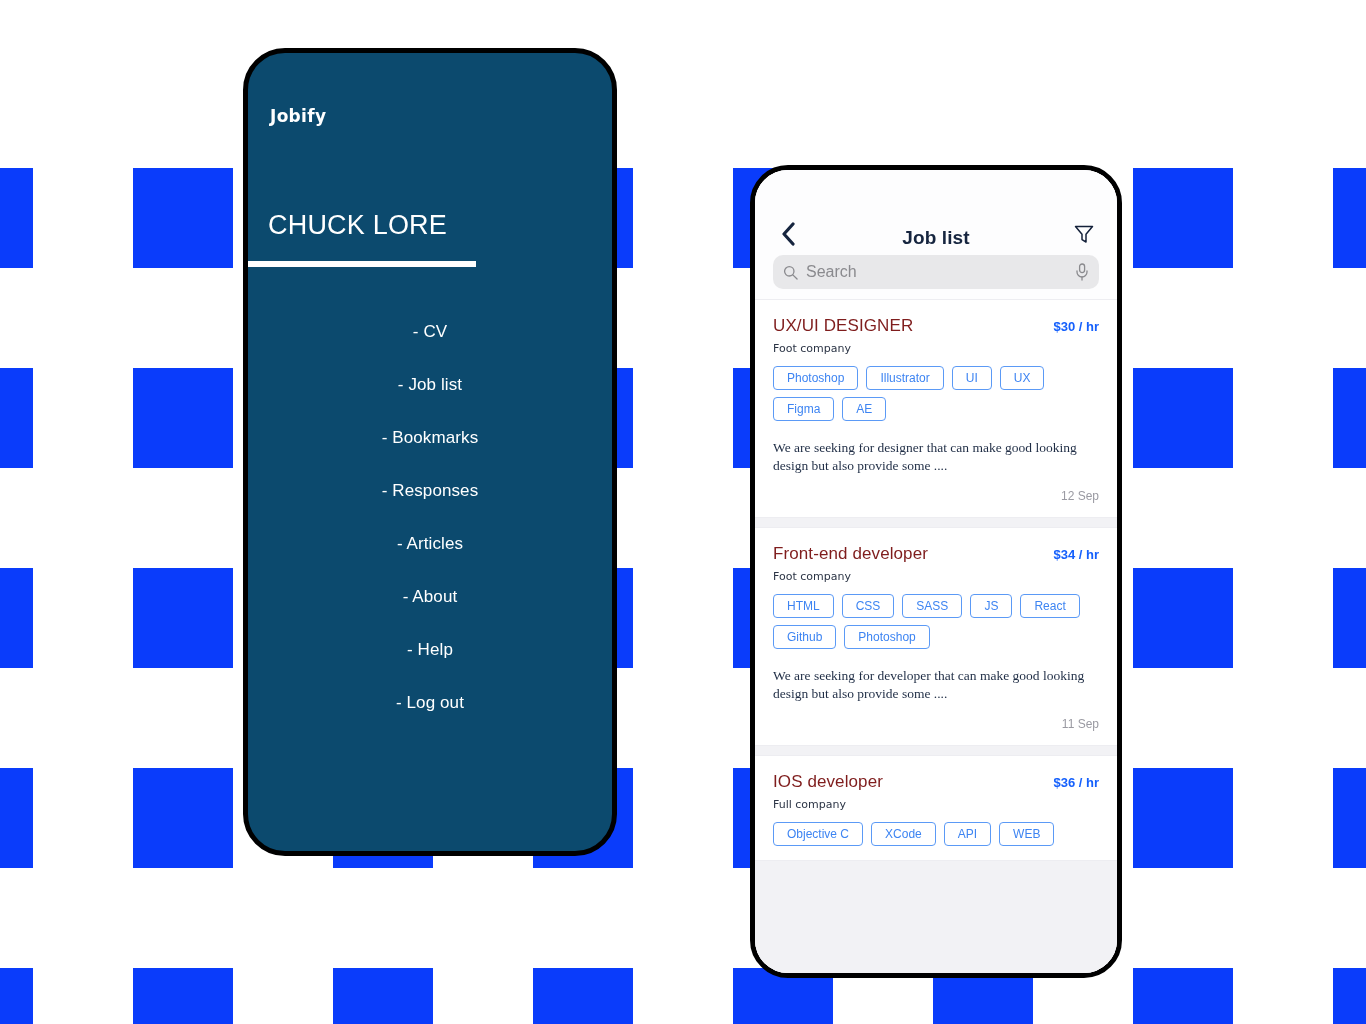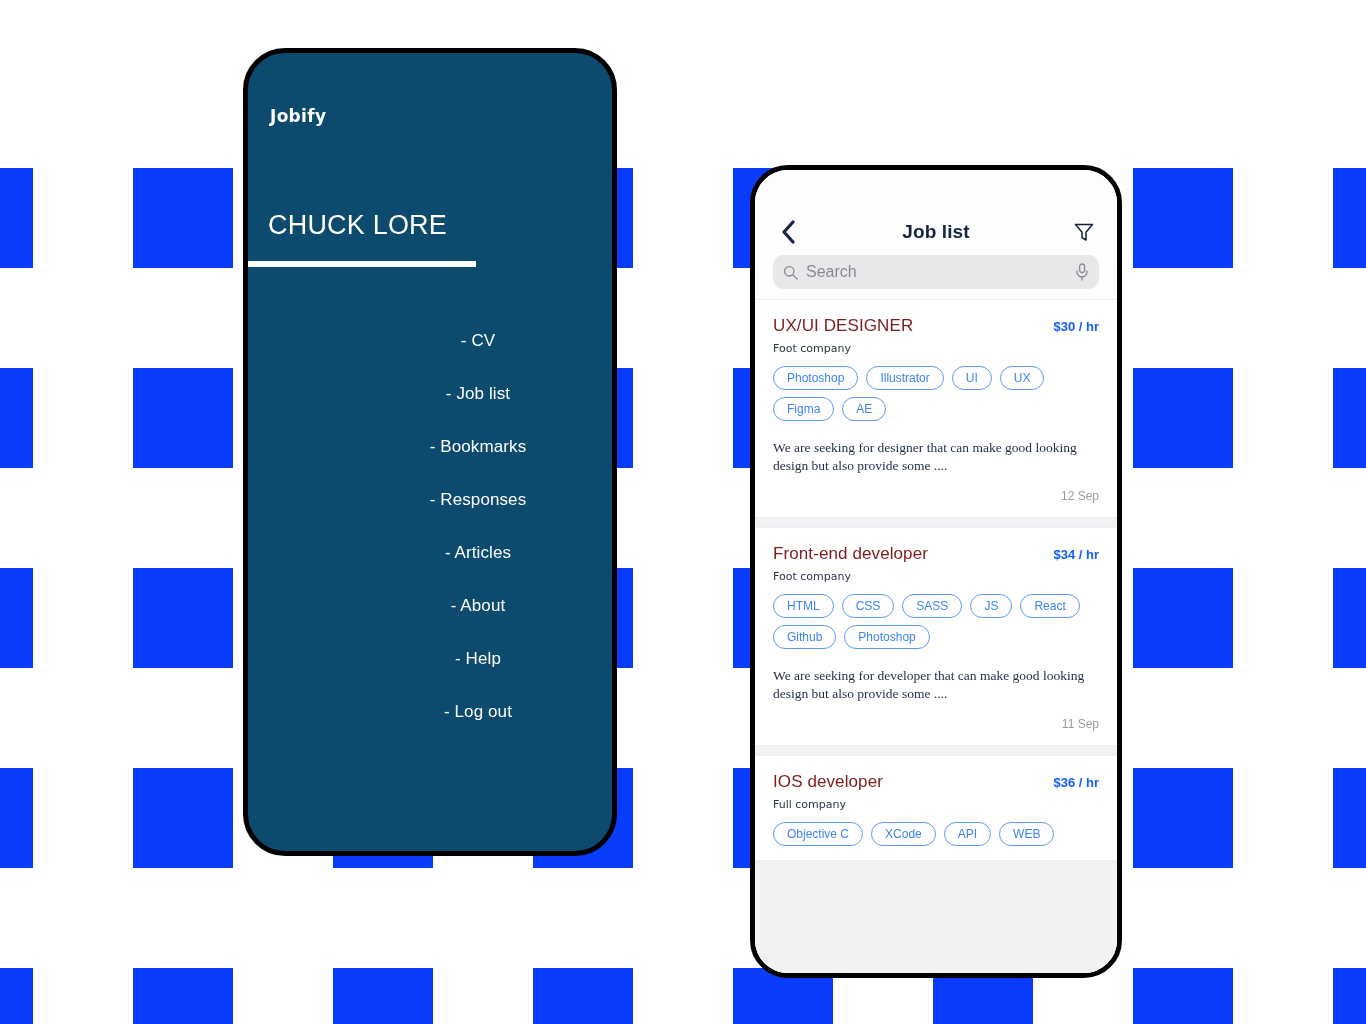--- a/index.html
+++ b/index.html
@@ -78,23 +78,22 @@
     position: absolute;
     left: 0px;
     top: 208px;
     width: 228px;
     height: 6px;
     background: #ffffff;
   }
   #menu-nav {
     position: absolute;
     left: 0;
-    top: 261px;
+    top: 252px;
     width: 100%;
-    padding-left: 48px;
   }
   .menu-item {
     display: block;
     width: 100%;
     text-align: center;
     color: #ffffff;
     font-size: 17px;
     line-height: 53px;
     height: 53px;
     letter-spacing: 0.1px;
@@ -119,21 +118,21 @@
     display: flex;
     flex-direction: column;
   }
   .jl-topbar {
     flex: 0 0 auto;
     background: #FDFDFE;
     padding: 45px 18px 0 18px;
   }
   .jl-header {
     display: flex;
-    align-items: center;
+    align-items: flex-end;
     justify-content: space-between;
     height: 34px;
     gap: 18px;
   }
   .icon-btn {
     width: 30px;
     height: 30px;
     display: flex;
     align-items: center;
     justify-content: center;
@@ -214,21 +213,21 @@
   }
   .jc-tags {
     margin-top: 11px;
     display: flex;
     flex-wrap: wrap;
     gap: 7px 8px;
   }
   .jc-tag {
     border: 1px solid #5B9AF6;
     color: #3D84F2;
-    border-radius: 12px;
+    border-radius: 4px;
     font-size: 12px;
     padding: 4px 13px;
     line-height: 14px;
     white-space: nowrap;
     cursor: pointer;
   }
   .jc-desc {
     margin-top: 18px;
     font-size: 13.5px;
     line-height: 18px;

